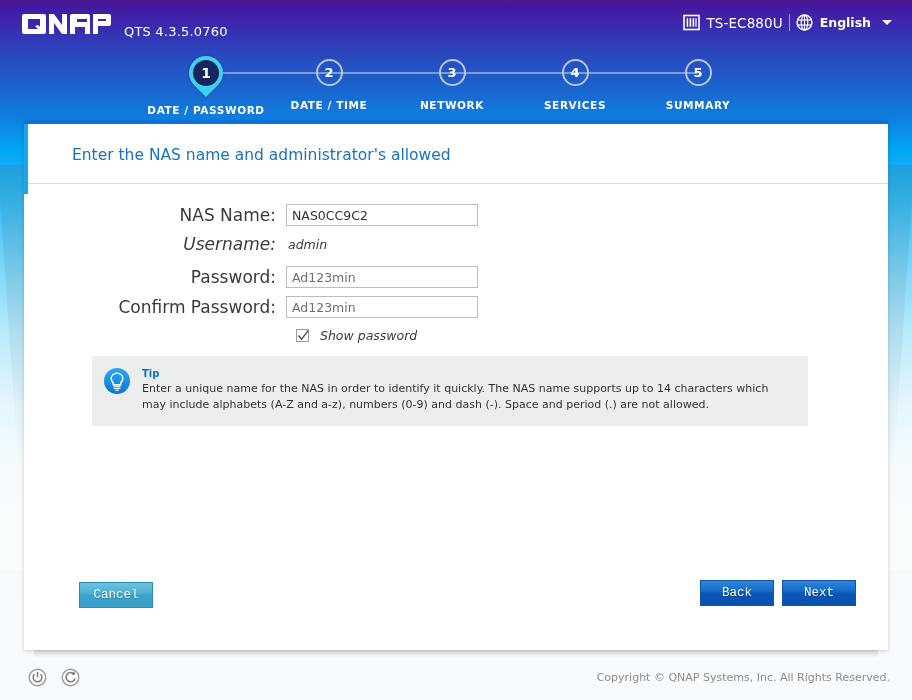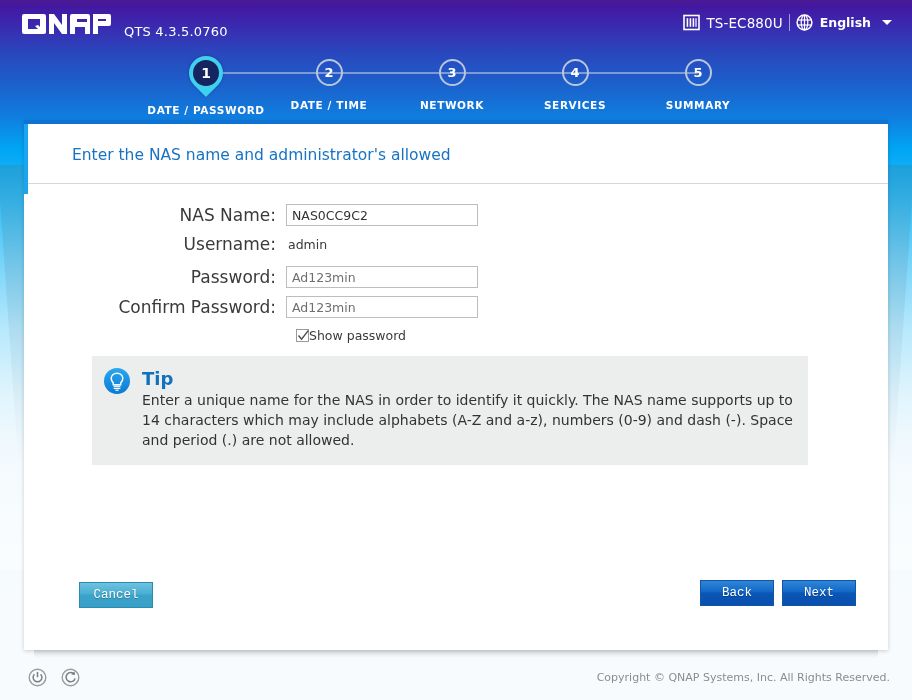--- a/index.html
+++ b/index.html
@@ -191,45 +191,45 @@
   .checkbox {
     width: 13px; height: 13px;
     border: 1px solid #9a9a9a;
     background: #ffffff;
     position: relative;
     box-sizing: border-box;
     cursor: pointer;
   }
   .checkbox svg { position: absolute; left: 0px; top: -1px; }
   .checkbox-label {
-    font-size: 12.5px; color: #3a3a3a; 
+    font-size: 12.5px; color: #3a3a3a; margin-left: 11px; font-style: italic;
   }
 
   
   .tip-box {
     position: absolute; left: 68px; top: 232px;
     width: 716px;
     background: #eceded;
     padding: 12px 14px 14px 12px;
     box-sizing: border-box;
     display: flex; gap: 12px;
   }
   .tip-icon {
     width: 26px; height: 26px; flex: 0 0 26px;
     border-radius: 50%;
     background: linear-gradient(to bottom, #29a8ef, #0b7ad4);
     position: relative;
   }
   .tip-body { flex: 1; }
   .tip-title {
-    font-size: 18px; font-weight: bold; color: #1071be;
+    font-size: 10px; font-weight: bold; color: #1071be;
     margin-bottom: 2px;
   }
   .tip-text {
-    font-size: 14px; color: #333333; line-height: 1.42;
+    font-size: 11px; color: #333333; line-height: 1.42;
   }
 
   
   .btn {
     display: inline-flex; align-items: center; justify-content: center;
     height: 26px; min-width: 74px;
     font-size: 12.5px; color: #ffffff;
     border: 1px solid #0f55a8;
     box-sizing: border-box;
     cursor: pointer;
@@ -371,21 +371,21 @@
     <div class="panel-title">Enter the NAS name and administrator's allowed</div>
     <div class="panel-divider"></div>
 
     <div class="form">
 
       <div class="form-row">
         <div class="form-label">NAS Name:</div>
         <input class="form-input" type="text" value="NAS0CC9C2" style="">
       </div>
 
-      <div class="form-row" style="margin-bottom:12px;">
+      <div class="form-row" style="margin-bottom:12px;font-style:italic;">
         <div class="form-label">Username:</div>
         <div class="form-static">admin</div>
       </div>
 
       <div class="form-row">
         <div class="form-label">Password:</div>
         <input class="form-input muted" type="text" value="Ad123min" style="">
       </div>
 
       <div class="form-row">

